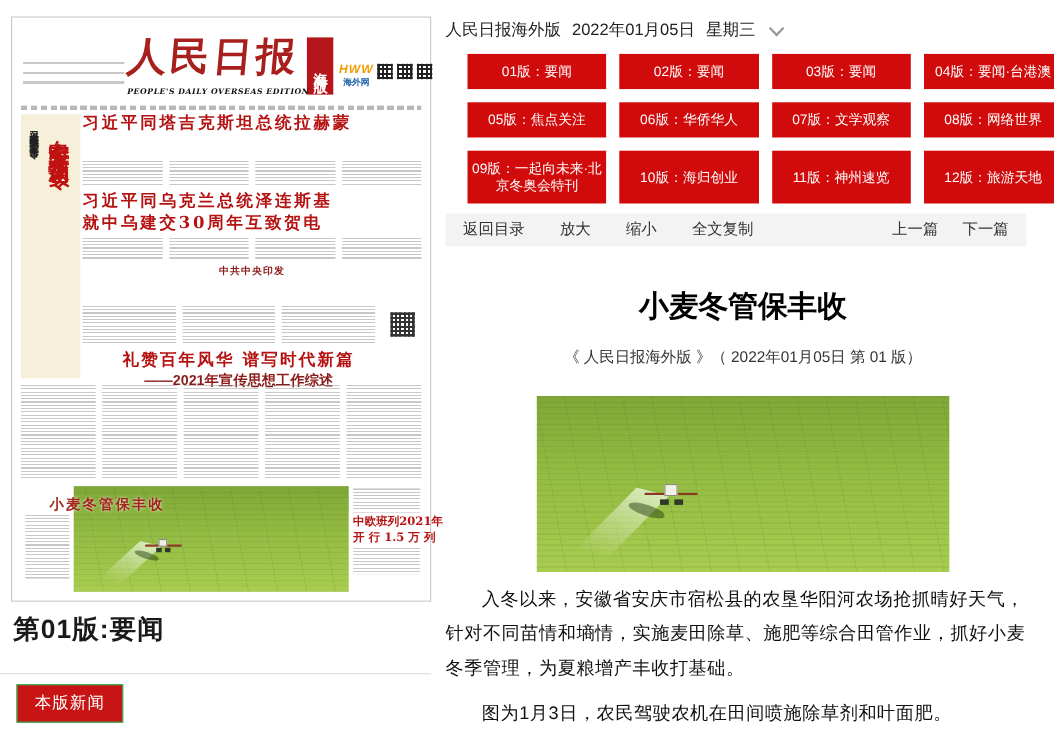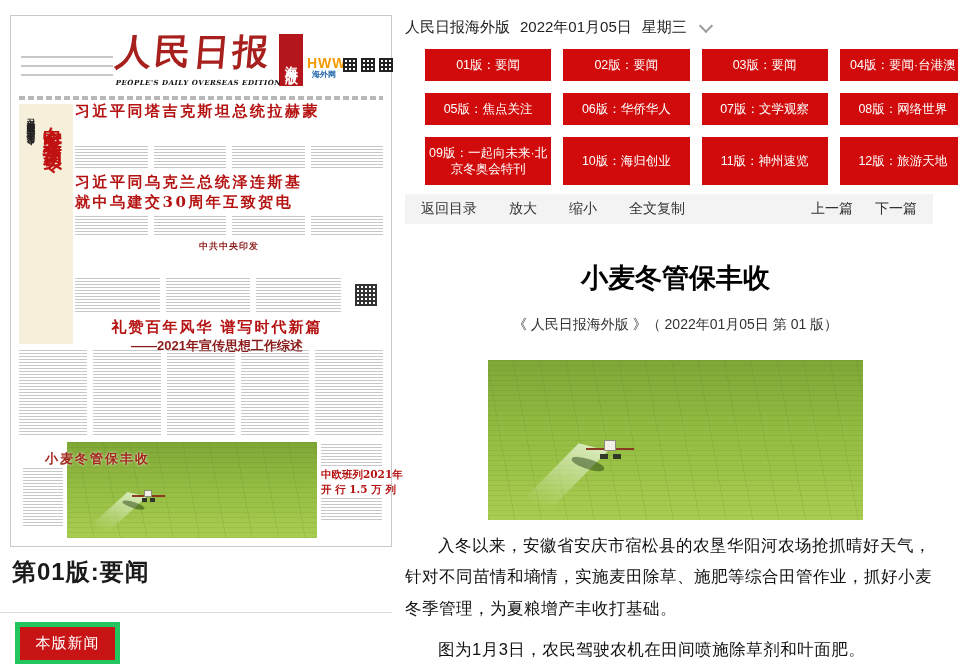--- a/index.html
+++ b/index.html
@@ -18,21 +18,21 @@
   .mh-title{position:absolute;left:100px;top:12px;width:165px;text-align:center;
     font-family:"DejaVu Serif",serif;font-weight:bold;font-size:36px;color:#a8201d;
     transform:skewX(-5deg);letter-spacing:3px;white-space:nowrap;}
   .mh-box{position:absolute;left:268px;top:18px;width:24px;height:52px;background:#b5161c;
     color:#fff;writing-mode:vertical-rl;font-size:13px;font-weight:bold;letter-spacing:3px;
     display:flex;align-items:center;justify-content:center;}
   .mh-en{position:absolute;left:95px;top:62px;width:185px;text-align:center;
     font-family:"DejaVu Serif",serif;font-style:italic;font-weight:bold;font-size:7px;
     color:#111;letter-spacing:.5px;white-space:nowrap;}
   .mh-hww{position:absolute;left:296px;top:42px;width:34px;text-align:center;line-height:11px;}
-  .hww-t{font-weight:900;font-size:14px;color:#f59a00;letter-spacing:1px;}
+  .hww-t{font-weight:900;font-style:italic;font-size:11px;color:#f59a00;letter-spacing:1px;}
   .hww-s{font-size:8px;color:#1b62a8;font-weight:bold;}
   .qr-row{position:absolute;left:332px;top:42px;display:flex;gap:4px;}
   .qr{width:14px;height:14px;
     background-image:repeating-linear-gradient(0deg,#222 0 2px,transparent 2px 4px),
       repeating-linear-gradient(90deg,#222 0 2px,#fff 2px 4px);}
   .mh-rule{position:absolute;left:8px;top:80px;width:364px;height:4px;
     background:repeating-linear-gradient(to right,#888 0 6px,transparent 6px 9px);opacity:.6;}
 
   .np-sidebar{position:absolute;left:8px;top:88px;width:54px;height:240px;background:#f6efda;
     display:flex;justify-content:center;gap:3px;padding-top:8px;box-sizing:border-box;}
@@ -79,21 +79,21 @@
   .tractor{position:absolute;left:26%;top:50%;width:13%;height:12%;}
   .boom{position:absolute;left:0;top:42%;width:100%;height:2px;background:#8a3a20;}
   .cab{position:absolute;left:38%;top:0;width:24%;height:58%;background:#f2efe6;border:1px solid #8c8c78;box-sizing:border-box;}
   .wheel{position:absolute;bottom:0;width:16%;height:28%;background:#303828;}
   .wheel.w1{left:30%;} .wheel.w2{left:56%;}
 
   .page-label{position:absolute;left:12px;top:556px;font-size:24px;font-weight:bold;
     color:#1a1a1a;letter-spacing:1px;}
   .left-divider{position:absolute;left:0;top:612px;width:392px;border-top:1px solid #ddd;}
   .section-btn{position:absolute;left:15px;top:622px;width:95px;height:33px;background:#c81414;
-    border:5px solid #22c55e;color:#fff;font-size:15px;display:flex;align-items:center;
+    border:1px solid #22c55e;color:#fff;font-size:15px;display:flex;align-items:center;
     justify-content:center;letter-spacing:1px;cursor:pointer;}
 
   
   .right{position:absolute;left:405px;top:0;width:553px;}
   .r-header{margin-top:18px;font-size:15px;color:#222;display:flex;align-items:center;}
   .r-header span{margin-right:10px;}
   .chevron{display:inline-block;width:8px;height:8px;border-right:2px solid #999;
     border-bottom:2px solid #999;transform:rotate(45deg);margin:-4px 0 0 4px;cursor:pointer;}
 
   .ed-grid{margin-top:12px;width:541px;display:grid;grid-template-columns:repeat(4,1fr);

